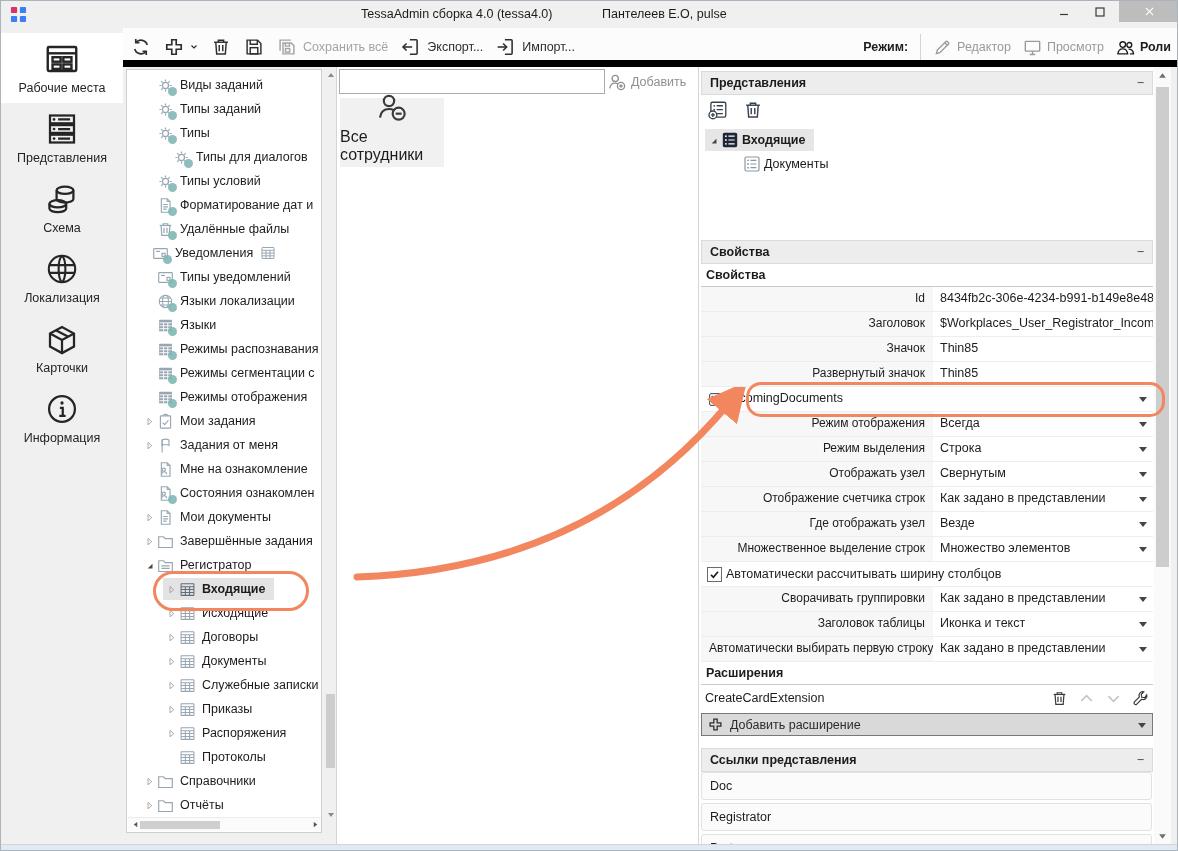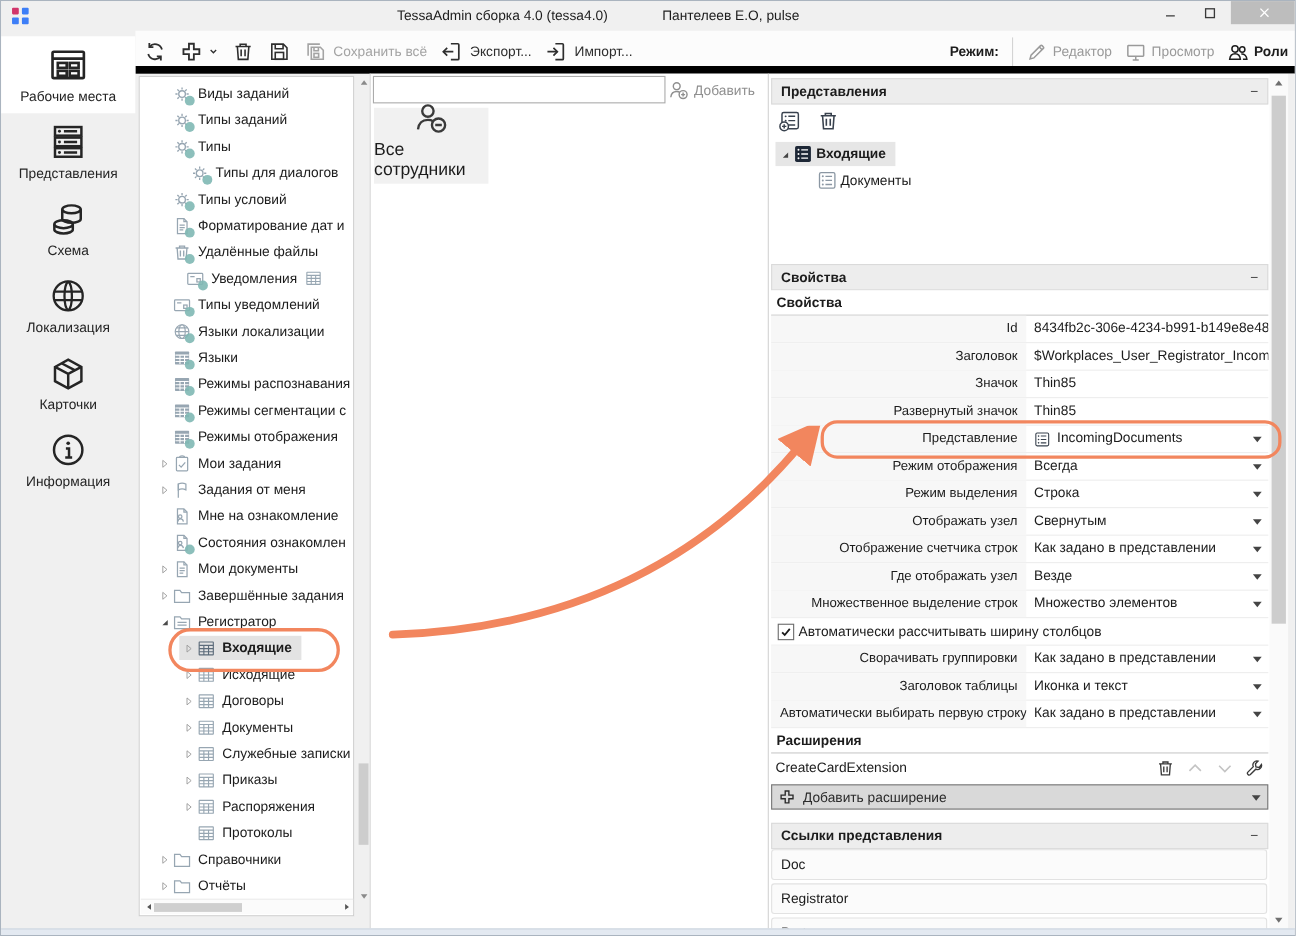--- a/index.html
+++ b/index.html
@@ -405,21 +405,21 @@
                   <path d="M2.8 4.7h12.4"></path>
                   <path d="M6.6 4.7V2.9h4.8v1.8"></path>
                   <path d="M4.3 4.7l.8 10.6h7.8l.8-10.6"></path>
                   <path d="M7.4 7.2v5.6M10.6 7.2v5.6"></path>
                 </svg>
                 <span class="tdot"></span>
               </span>
               <span class="wt-lbl">Удалённые файлы</span>
             </div>
           </div>
-          <div class="wt-row" style="padding-left:26px">
+          <div class="wt-row" style="padding-left:9px">
             <div class="rowbg">
               <span class="wt-exp"></span>
               <span class="icw wt-ico" style="width:17px;height:17px">
                 <svg width="17" height="17" viewBox="0 0 18 18" fill="none" stroke="currentColor" stroke-width="1.2">
                   <rect x="1.8" y="3.8" width="14.4" height="10.4" rx="0.8"></rect>
                   <path d="M4.2 6.8h4.2"></path>
                   <rect x="10.6" y="8.8" width="3.2" height="3.2"></rect>
                 </svg>
                 <span class="tdot"></span>
               </span>
@@ -921,21 +921,20 @@
               <span>Thin85</span>
             </div>
           </div>
           <div class="prow">
             <div class="plabel">Развернутый значок</div>
             <div class="pval">
               <span>Thin85</span>
             </div>
           </div>
           <div class="prow">
-            <div class="plabel">Представление</div>
             <div class="pval">
               <span class="icw" style="color:#39424e">
                 <svg width="15" height="15" viewBox="0 0 18 18" fill="none" stroke="currentColor" stroke-width="1.2">
                   <rect x="2" y="2" width="14" height="14" rx="1.4"></rect>
                   <circle cx="5" cy="5.3" r="0.9" fill="currentColor" stroke="none"></circle>
                   <circle cx="5" cy="9" r="0.9" fill="currentColor" stroke="none"></circle>
                   <circle cx="5" cy="12.7" r="0.9" fill="currentColor" stroke="none"></circle>
                   <path d="M7.4 5.3h6M7.4 9h6M7.4 12.7h6"></path>
                 </svg>
               </span>

